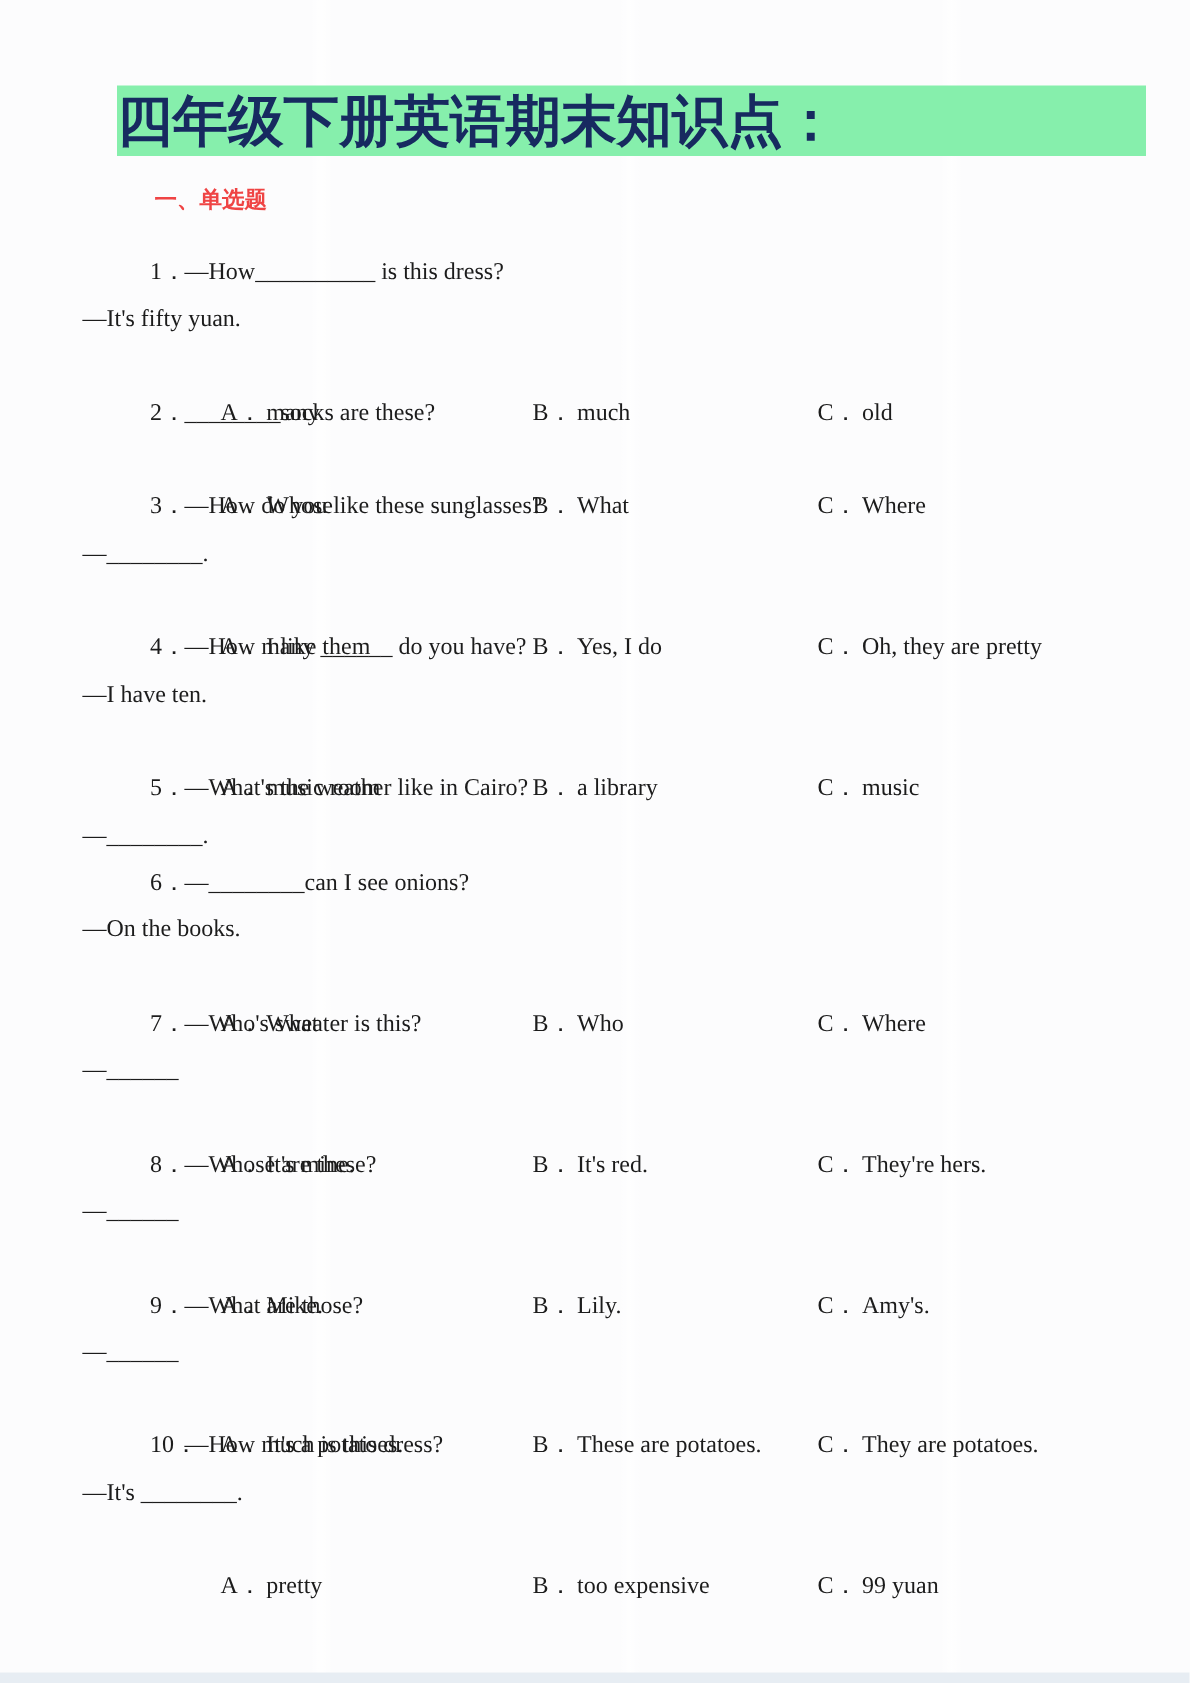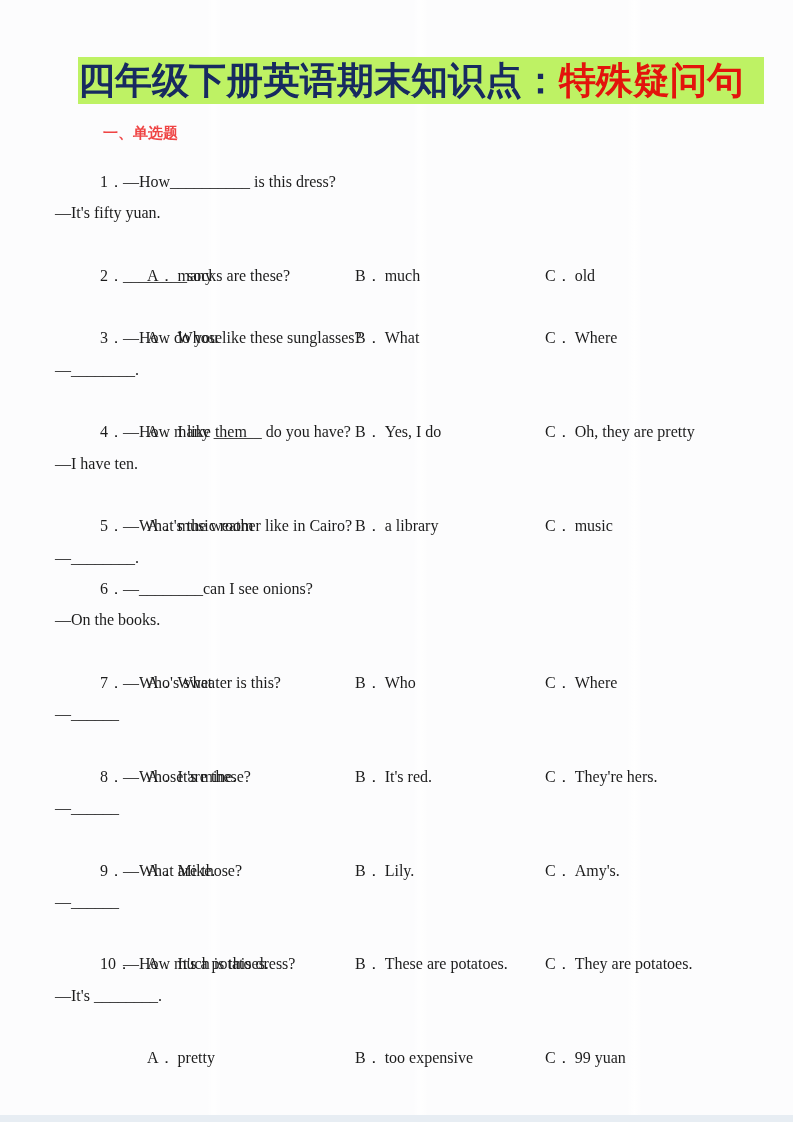--- a/index.html
+++ b/index.html
@@ -81,23 +81,22 @@
     width: 793px;
     height: 7px;
     background: #e7edf3;
   }
 </style>
 </head>
 <body>
 
 <div class="scan-bg"></div>
 
-<div class="title-band" style="background: #bef264;">
+<div class="title-band" style="background: #86efac; gap: 44px;">
   <span class="title-main" style="color: rgb(23, 42, 96);">四年级下册英语期末知识点：</span>
-    <span class="title-accent" style="color: rgb(227, 20, 12);">特殊疑问句</span>
 </div>
 
 <div class="section-heading">一、单选题</div>
 
 <div class="questions">
 
   <div>
     <div class="line l-num"><span class="num">1．</span><span>—How__________ is this dress?</span></div>
     <div class="line l-indent"><span>—It's fifty yuan.</span></div>
     <div class="line opts">

